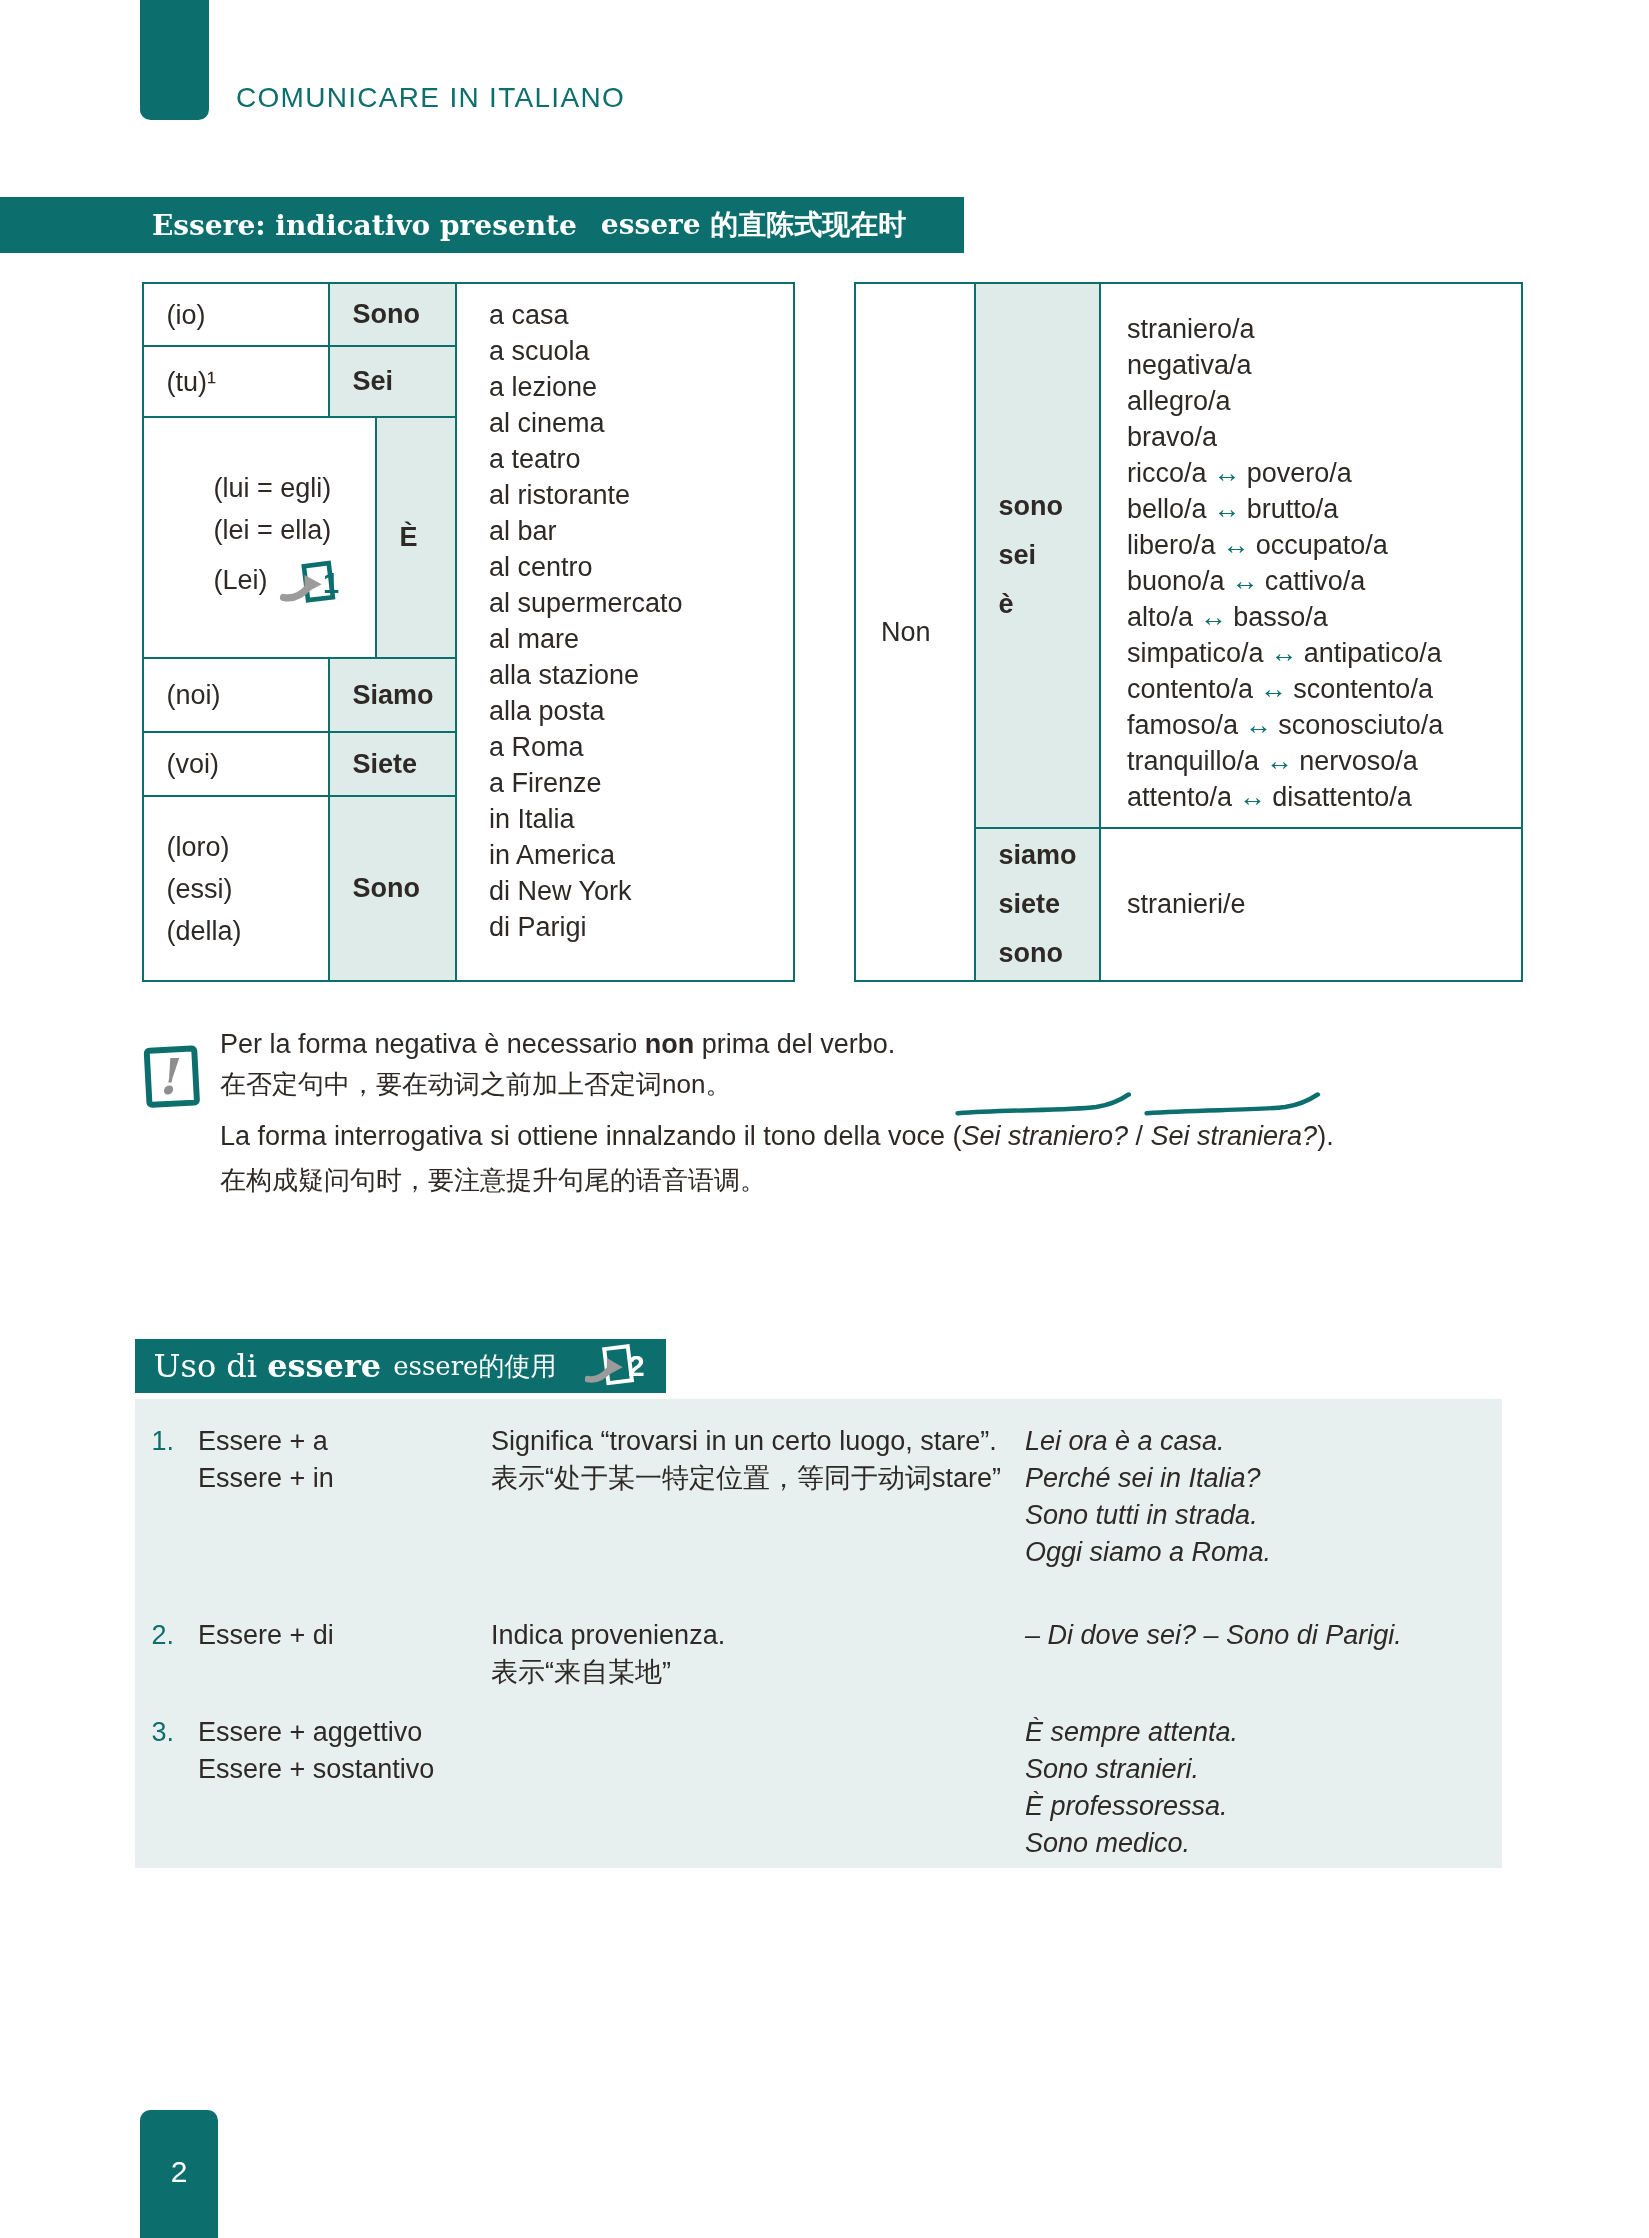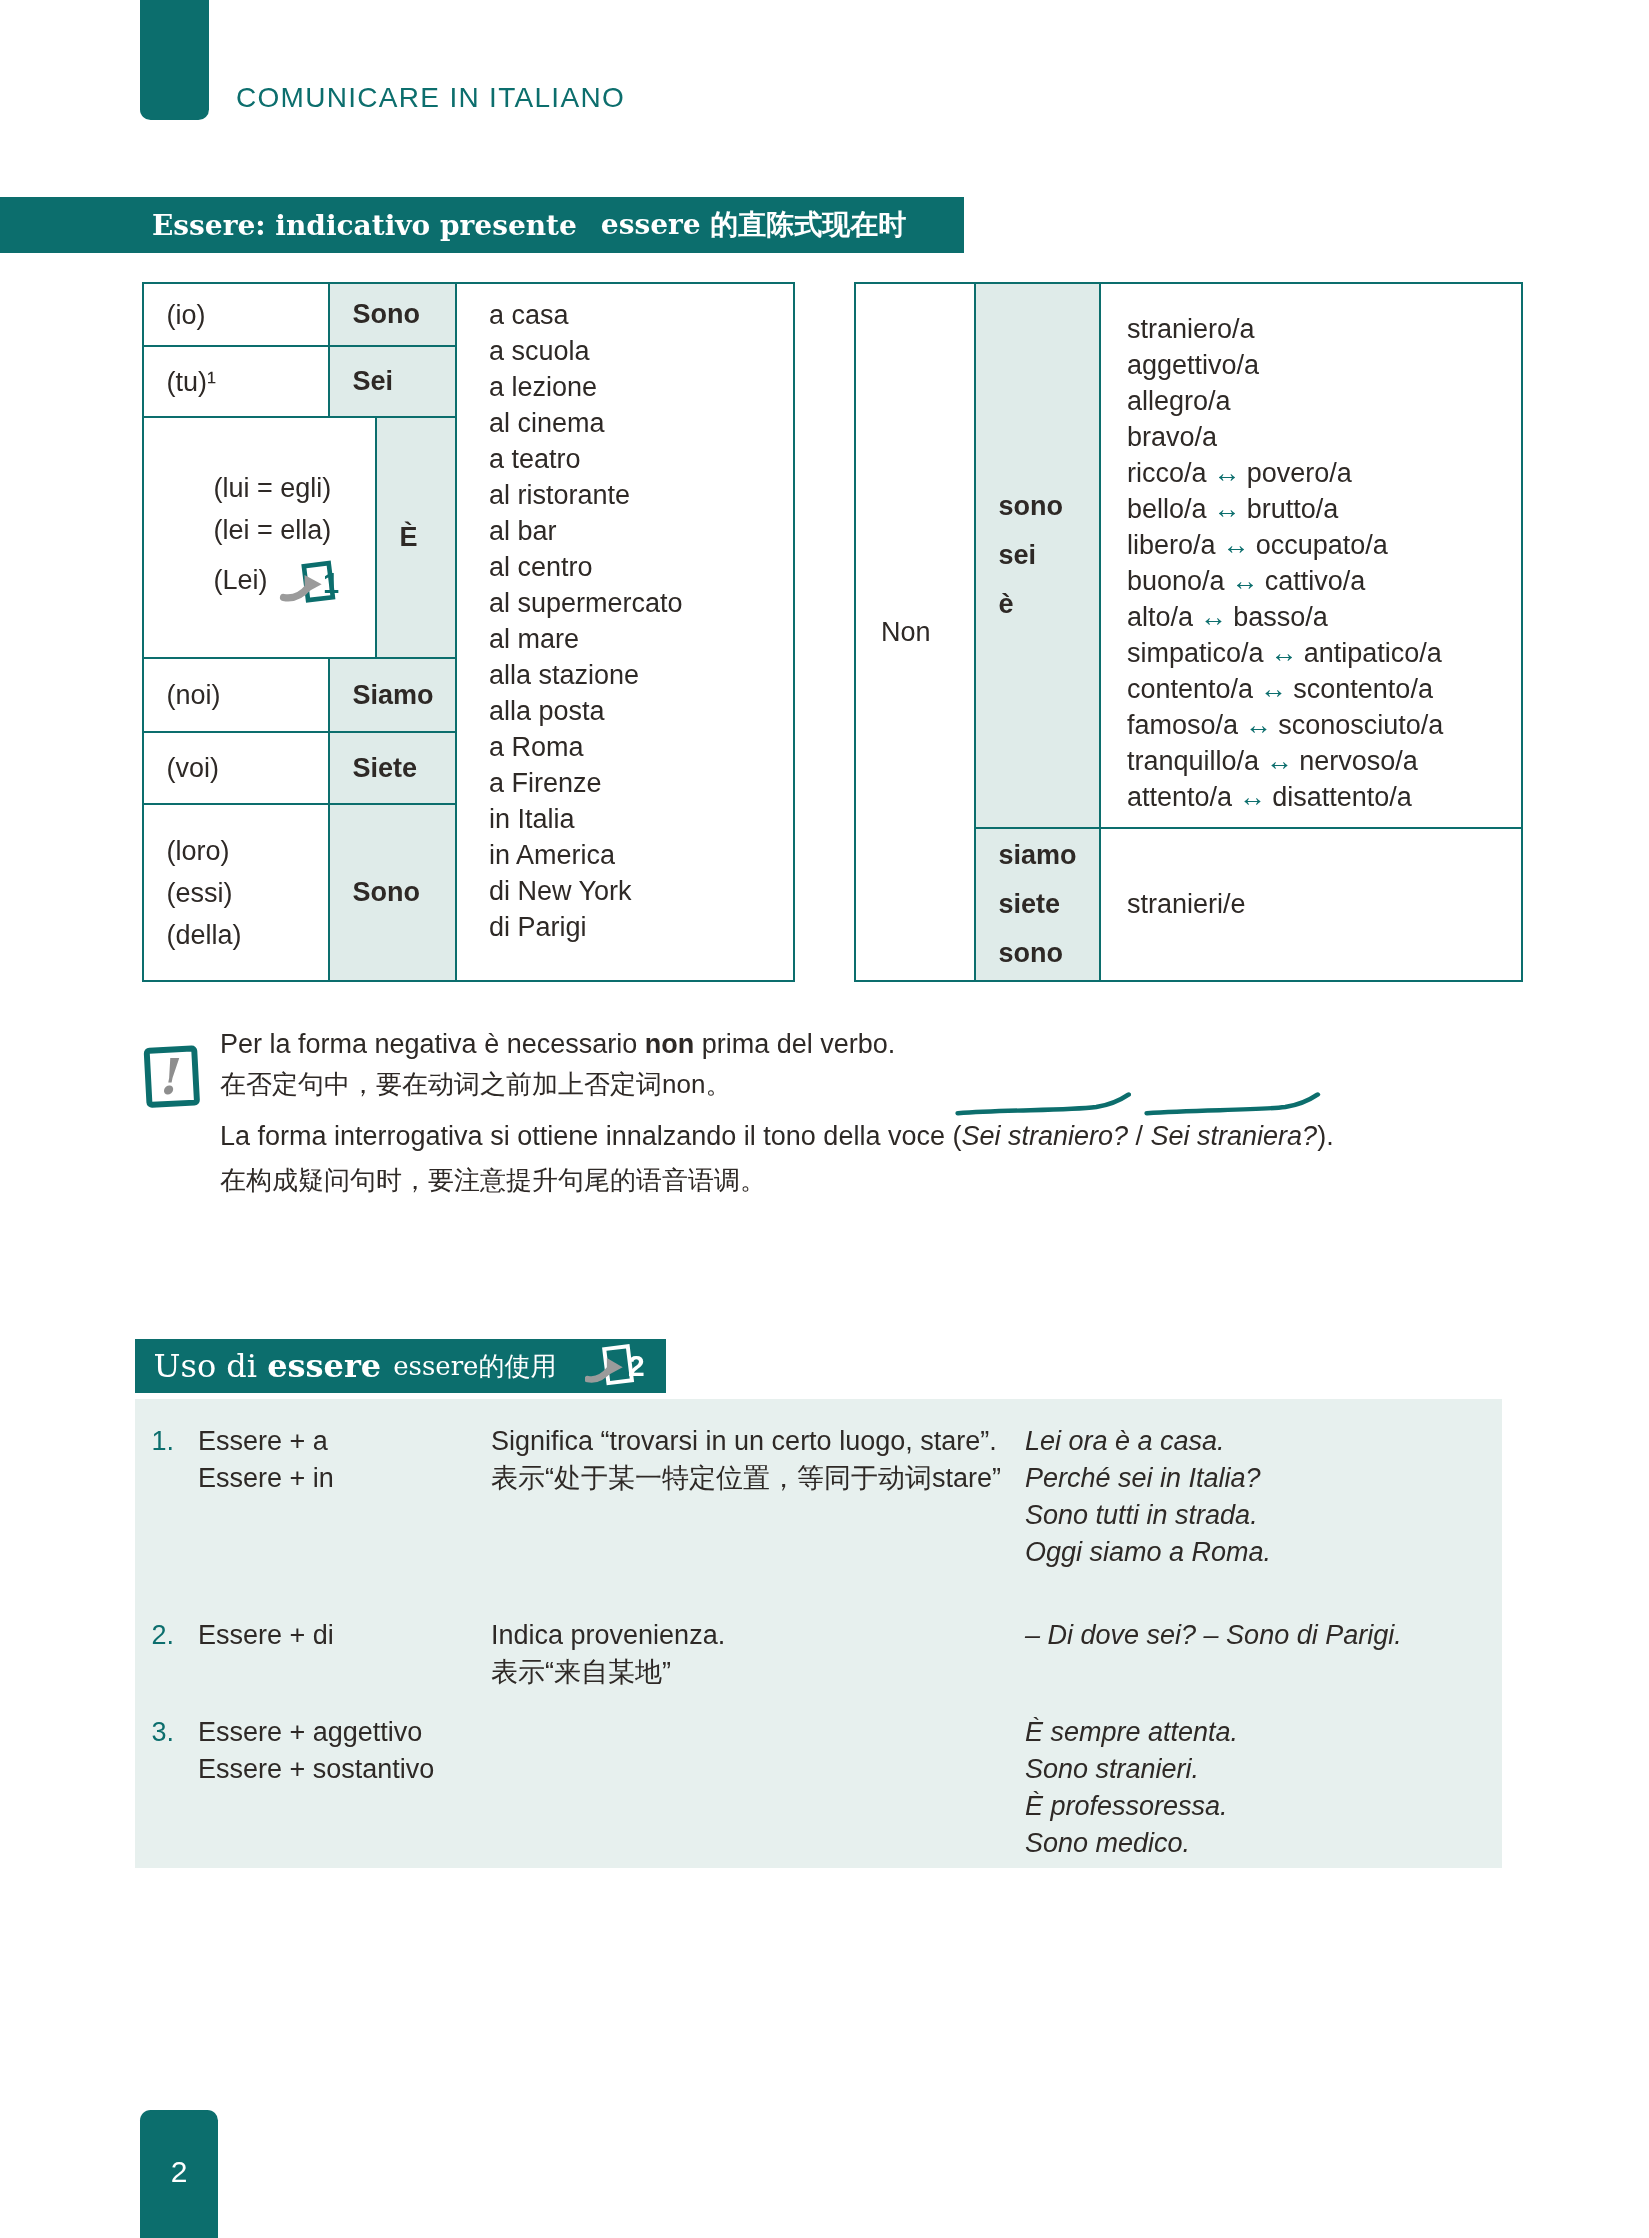--- a/index.html
+++ b/index.html
@@ -20,21 +20,21 @@
   
   .banner1{position:absolute;left:0;top:197px;width:964px;height:56px;background:var(--teal);display:flex;align-items:center;color:#fff;}
   .banner1 .b1-it{font-family:"DejaVu Serif",serif;font-weight:bold;font-size:28px;margin-left:152px;white-space:nowrap;}
   .banner1 .b1-zh{font-family:"DejaVu Serif",serif;font-weight:bold;font-size:28px;margin-left:24px;white-space:nowrap;}
 
   
   .tbl-left{position:absolute;left:142px;top:282px;width:653px;height:700px;border:2px solid var(--teal);display:flex;}
   .tl-rows{width:311px;display:flex;flex-direction:column;}
   .tl-row{display:flex;border-bottom:2px solid var(--teal);}
   .tl-row.r1{height:63px;} .tl-row.r2{height:71px;} .tl-row.r3{height:241px;padding-left:47px;}
-  .tl-row.r4{height:74px;} .tl-row.r5{height:72px;} .tl-row.r6{flex:1;border-bottom:none;}
+  .tl-row.r4{height:74px;} .tl-row.r5{height:64px;} .tl-row.r6{flex:1;border-bottom:none;}
   .p-cell{width:186px;border-right:2px solid var(--teal);display:flex;flex-direction:column;justify-content:center;padding-left:22.4px;font-size:27px;line-height:42px;}
   .v-cell{flex:1;background:var(--cellbg);display:flex;flex-direction:column;justify-content:center;padding-left:22.4px;font-weight:bold;font-size:27px;}
   .places{flex:1;border-left:2px solid var(--teal);padding:13px 17px 0 32px;font-size:27px;}
   .places .li{line-height:36px;}
   .p-icon-row{display:flex;align-items:center;}
   .ref-wrap{display:flex;align-items:center;margin-left:10.6px;margin-top:6.6px;}
   .ref-num{color:var(--teal);font-weight:bold;font-size:29px;margin-left:-16px;font-style:normal;}
 
   
   .tbl-right{position:absolute;left:854px;top:282px;width:669px;height:700px;border:2px solid var(--teal);display:flex;}
@@ -185,21 +185,21 @@
     <div class="non-cell">Non</div>
     <div class="tr-right">
       <div class="tr-top">
         <div class="vr-cell">
             <div class="li">sono</div>
             <div class="li">sei</div>
             <div class="li">è</div>
           </div>
         <div class="adj-cell">
             <div class="li"><span>straniero/a</span></div>
-            <div class="li"><span>aggettivo/a</span></div>
+            <div class="li"><span>negativa/a</span></div>
             <div class="li"><span>allegro/a</span></div>
             <div class="li"><span>bravo/a</span></div>
             <div class="li"><span>ricco/a</span><span class="opp-arrow">↔</span><span>povero/a</span></div>
             <div class="li"><span>bello/a</span><span class="opp-arrow">↔</span><span>brutto/a</span></div>
             <div class="li"><span>libero/a</span><span class="opp-arrow">↔</span><span>occupato/a</span></div>
             <div class="li"><span>buono/a</span><span class="opp-arrow">↔</span><span>cattivo/a</span></div>
             <div class="li"><span>alto/a</span><span class="opp-arrow">↔</span><span>basso/a</span></div>
             <div class="li"><span>simpatico/a</span><span class="opp-arrow">↔</span><span>antipatico/a</span></div>
             <div class="li"><span>contento/a</span><span class="opp-arrow">↔</span><span>scontento/a</span></div>
             <div class="li"><span>famoso/a</span><span class="opp-arrow">↔</span><span>sconosciuto/a</span></div>

